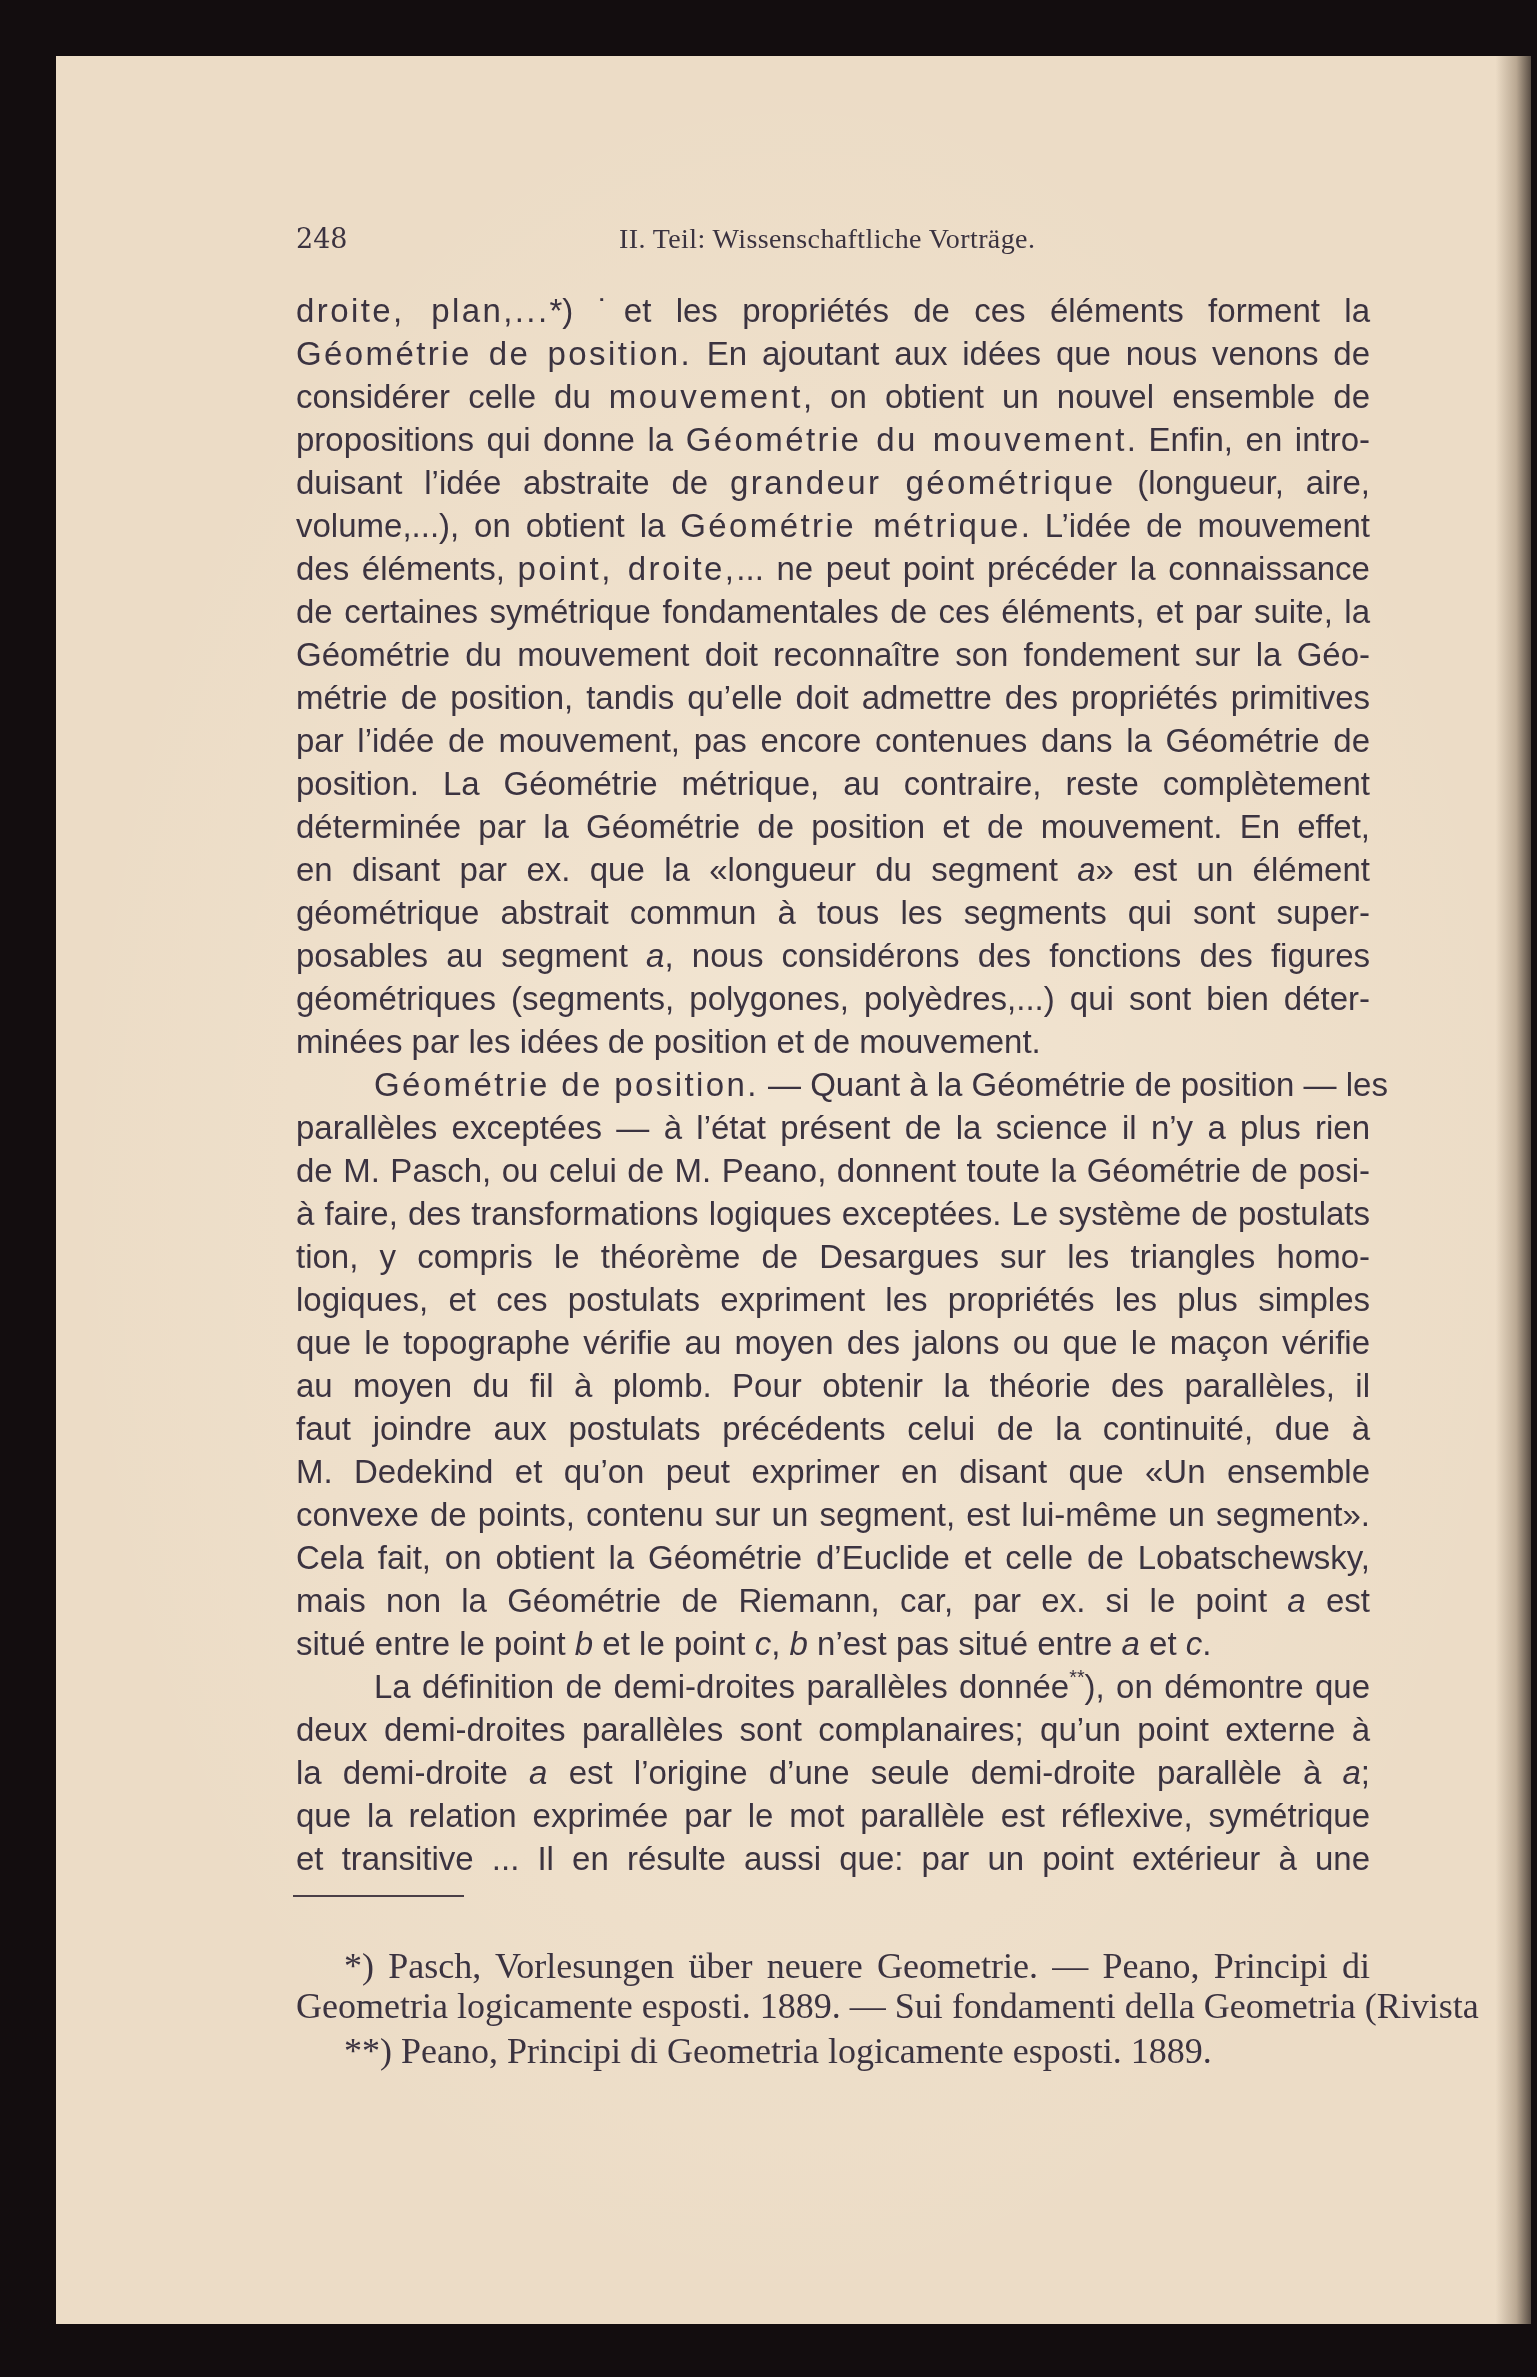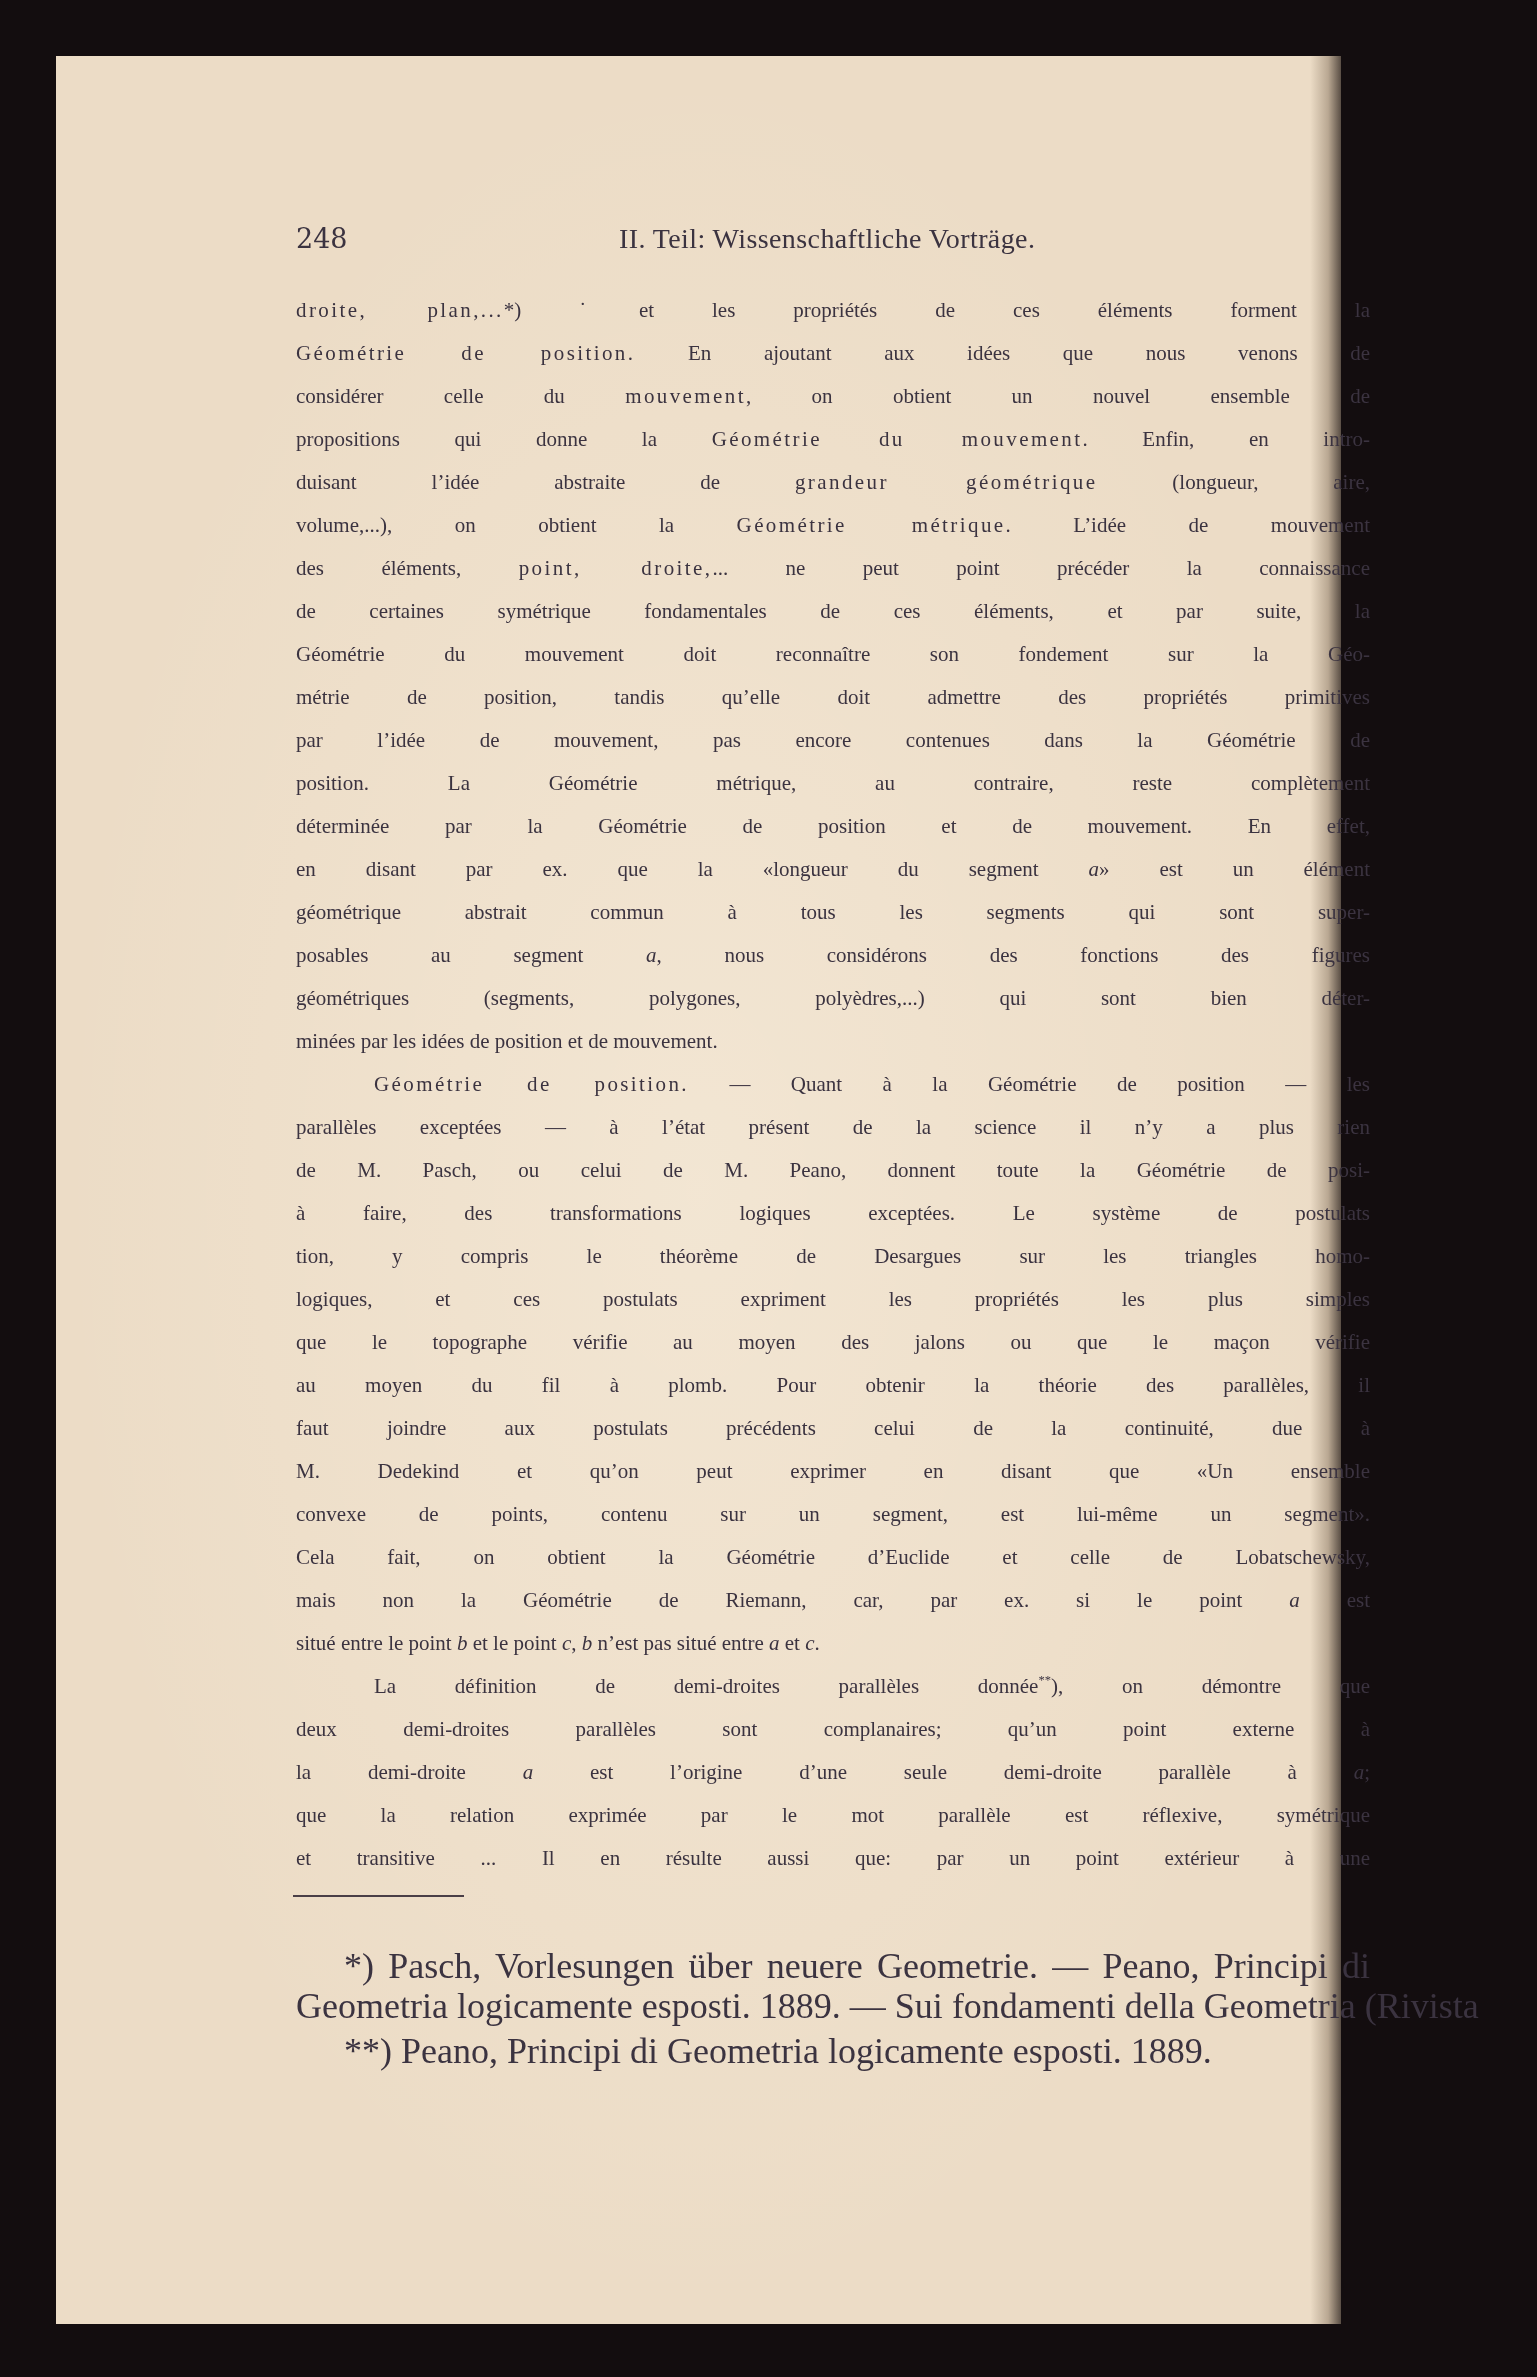--- a/index.html
+++ b/index.html
@@ -9,21 +9,21 @@
     overflow: hidden;
   }
   #frame {
     position: absolute; left: 0; top: 0;
     width: 1538px; height: 2377px;
     background: #130d0f;
   }
   #page {
     position: absolute;
     left: 56px; top: 56px;
-    width: 1285px; height: 2268px;
+    width: 1475px; height: 2268px;
     background: #ecdcc6;
     background-image:
       linear-gradient(90deg, rgba(0,0,0,0) 0%, rgba(0,0,0,0) 97.6%, rgba(90,70,50,0.35) 99%, rgba(40,30,25,0.75) 100%),
       radial-gradient(ellipse at 50% 50%, rgba(255,248,235,0.35) 0%, rgba(255,248,235,0) 70%);
   }
   .txt {
     position: absolute;
     font-family: "DejaVu Serif", "Liberation Serif", serif;
     color: #3b3340;
     white-space: nowrap;
@@ -35,22 +35,22 @@
   #page-number { position: absolute; left: 0; top: 0; }
   #running-title { position: absolute; left: 323px; top: 0; font-family: "Liberation Serif", serif; font-size: 28px; letter-spacing: 0.4px; }
   #body {
     position: absolute;
     left: 240px; top: 233px; width: 1074px;
   }
   .line {
     display: block;
     height: 43px;
     line-height: 43px;
-    font-family: Liberation Serif, serif;
-    font-size: 21px;
+    font-family: Liberation Sans, sans-serif;
+    font-size: 33px;
     color: #3b3340;
     text-align: justify;
     text-align-last: justify;
     white-space: nowrap;
     overflow: visible;
   }
   .line.last { text-align-last: left; }
   .line.indent { padding-left: 78px; }
   .spaced { letter-spacing: 2.4px; }
   .it { font-style: italic; }

